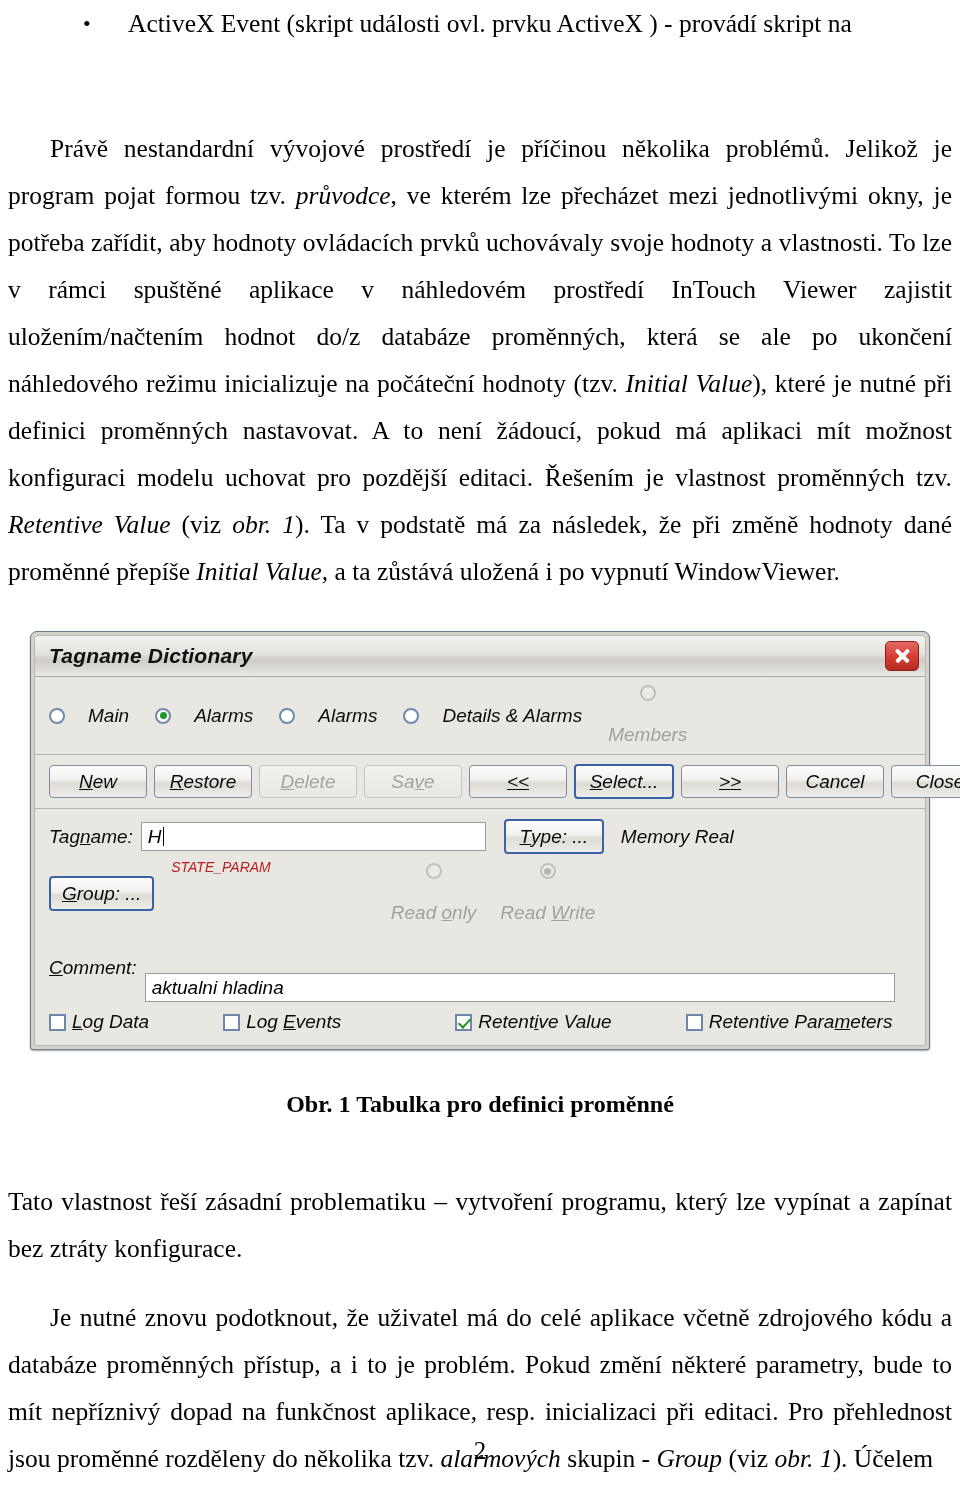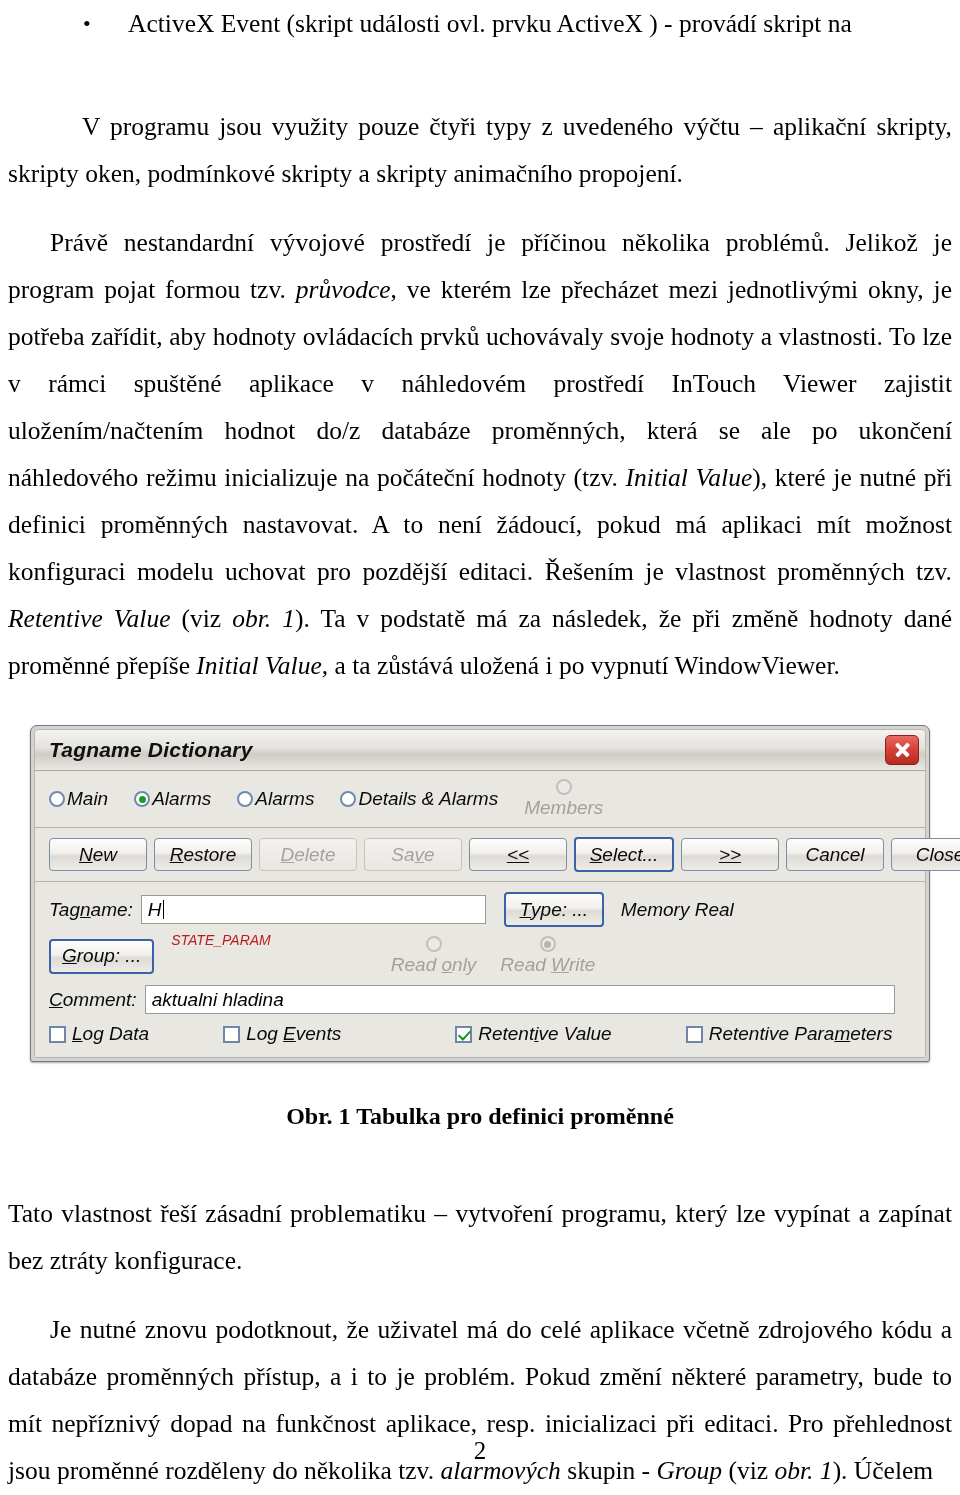--- a/index.html
+++ b/index.html
@@ -152,21 +152,21 @@
     display: flex;
     align-items: center;
     gap: 26px;
     padding: 8px 14px 8px 14px;
     border-bottom: 1px solid #b6b3ad;
     background: #e9e7e2;
   }
   .radio {
     display: flex;
     align-items: center;
-    gap: 2px;
+    gap: 23px;
     font-size: 19px;
     color: #0b0b0b;
     white-space: nowrap;
     cursor: pointer;
   }
   .radio.disabled { color: #a3a19c; cursor: default; flex-direction: column; }
   .rb {
     width: 16px;
     height: 16px;
     border-radius: 50%;
@@ -246,21 +246,21 @@
     border: 1px solid #9d9a95;
     display: flex;
     align-items: center;
     padding: 0 6px;
     font-size: 19px;
     color: #000;
     box-sizing: border-box;
     cursor: text;
   }
   #tagname-input { width: 345px; }
-  #comment-input { width: 752px; }
+  #comment-input { width: 752px; margin-top: 40px; }
   .caret {
     display: inline-block;
     width: 1px;
     height: 19px;
     background: #000;
     margin-left: 1px;
     vertical-align: middle;
   }
   .static-val {
     font-size: 19px;
@@ -326,21 +326,20 @@
 <div class="page">
 
   <ul class="bullet-block">
     <li class="bullet-item">
       <span>ActiveX Event (skript události ovl. prvku ActiveX ) - provádí skript na</span>
     </li>
   </ul>
 
   <div class="gap-lg"></div>
 
-  <p class="para indent">V  programu jsou využity pouze čtyři typy z uvedeného výčtu – aplikační skripty, skripty oken, podmínkové skripty a skripty animačního propojení.</p>
 
   <div class="gap-sm"></div>
 
   <p class="para indent2">
     <span>Právě nestandardní vývojové prostředí je příčinou několika problémů. Jelikož je program pojat formou tzv. </span><i class="it">průvodce</i><span>, ve kterém lze přecházet mezi jednotlivými okny, je potřeba zařídit, aby hodnoty ovládacích prvků uchovávaly svoje hodnoty a vlastnosti. To lze v rámci spuštěné aplikace v náhledovém prostředí InTouch Viewer zajistit uložením/načtením hodnot do/z databáze proměnných, která se ale po ukončení náhledového režimu inicializuje na počáteční hodnoty (tzv. </span><i class="it">Initial Value</i><span>), které je nutné při definici proměnných nastavovat. A to není žádoucí, pokud má aplikaci mít možnost konfiguraci modelu uchovat pro pozdější editaci.  Řešením  je  vlastnost proměnných tzv. </span><i class="it">Retentive Value</i><span> (viz </span><i class="it">obr. 1</i><span>). Ta v podstatě má za následek, že při změně hodnoty dané proměnné přepíše </span><i class="it">Initial Value,</i><span> a ta zůstává uložená i po vypnutí WindowViewer.</span>
   </p>
 
   <div class="dialog-wrap">
     <div class="dialog">
       <div class="dlg-inner">

